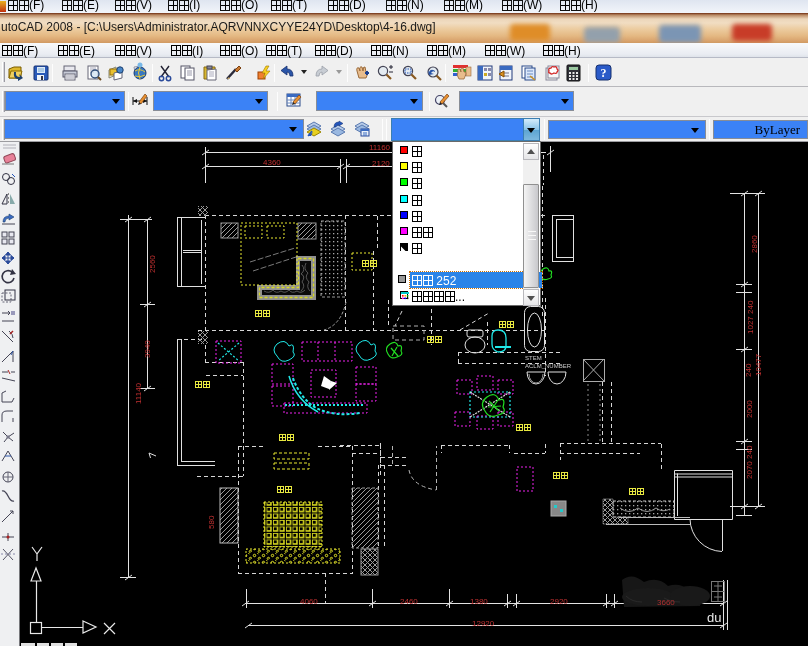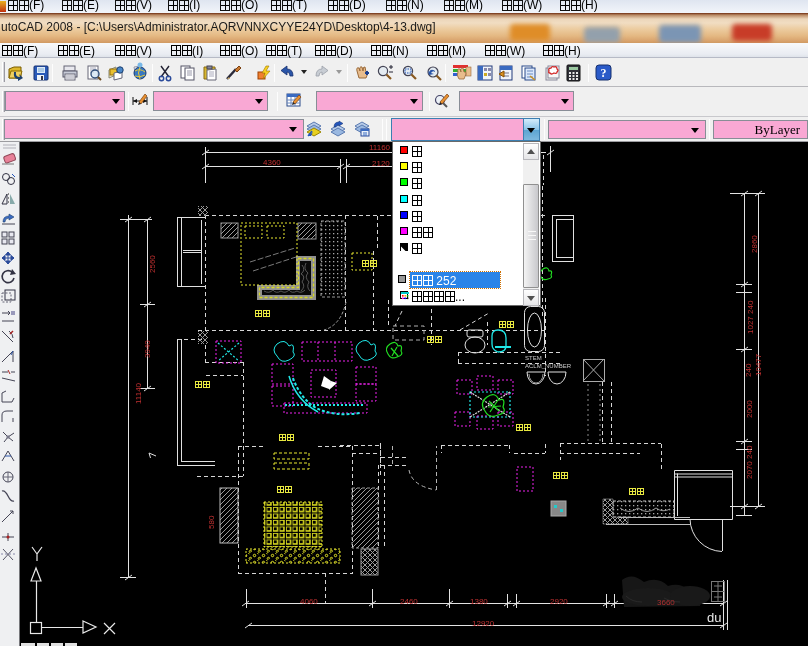--- a/index.html
+++ b/index.html
@@ -20,21 +20,21 @@
 
 #mb2{left:0;top:43px;width:808px;height:15px;background:linear-gradient(#f8f9fb,#e9ecf2 80%,#dfe3ea);border-bottom:1px solid #b6bac6}
 #mb2 .mi{position:absolute;top:1px;font-size:12px;color:#000;white-space:nowrap}
 
 .tbr{left:0;width:808px;background:#f0f0f0}
 #t1{top:58px;height:29px;border-bottom:1px solid #b8b8bc}
 #t2{top:87px;height:30px;border-bottom:1px solid #c8c8cc}
 #t3{top:117px;height:25px;border-bottom:1px solid #9c9ca0}
 .grip{position:absolute;left:2px;width:3px;border-left:1px solid #fff;border-right:1px solid #9a9aa2;background:#d8d8dc}
 .sep{position:absolute;width:1px;background:#a8a8ac;border-right:1px solid #fdfdfd}
-.combo{position:absolute;background:#f9a8d4;border:1px solid #888d96}
+.combo{position:absolute;background:#3b82f6;border:1px solid #888d96}
 .combo .ar{position:absolute;right:4px;top:50%;margin-top:-2px;width:0;height:0;border:4px solid transparent;border-top:5px solid #000}
 
 #cv{left:0;top:142px;width:808px;height:504px;background:#000}
 #lt{left:0;top:142px;width:20px;height:504px;background:#eff0f2;border-right:1px solid #77787c}
 
 #dd{left:392px;top:141px;width:149px;height:165px;background:#fff;border:1px solid #6a6a6a;z-index:30}
 .di{position:absolute;left:1px;width:131px;height:16px;font-size:12px;color:#000}
 .di .sw{position:absolute;left:6px;top:3px;width:8px;height:8px;border:1px solid #000}
 .di .tx{position:absolute;left:18px;top:2px;white-space:nowrap}
 .hl{background:#2b84e8}
@@ -260,21 +260,21 @@
 <span class="mi" style="left:168px"><i class="z"></i><i class="z"></i>(I)</span>
 <span class="mi" style="left:220px"><i class="z"></i><i class="z"></i>(O)</span>
 <span class="mi" style="left:271px"><i class="z"></i><i class="z"></i>(T)</span>
 <span class="mi" style="left:328px"><i class="z"></i><i class="z"></i>(D)</span>
 <span class="mi" style="left:386px"><i class="z"></i><i class="z"></i>(N)</span>
 <span class="mi" style="left:444px"><i class="z"></i><i class="z"></i>(M)</span>
 <span class="mi" style="left:502px"><i class="z"></i><i class="z"></i>(W)</span>
 <span class="mi" style="left:560px"><i class="z"></i><i class="z"></i>(H)</span>
 </div>
 <div class="abs" id="tb">
-<span class="t">utoCAD 2008 - [C:\Users\Administrator.AQRVNNXCYYE24YD\Desktop\4-13.dwg]</span>
+<span class="t">utoCAD 2008 - [C:\Users\Administrator.AQRVNNXCYYE24YD\Desktop\4-16.dwg]</span>
 <span class="blob" style="left:510px;top:11px;width:40px;height:17px;background:#df8d28"></span>
 <span class="blob" style="left:584px;top:14px;width:36px;height:16px;background:#93a0ac"></span>
 <span class="blob" style="left:659px;top:12px;width:42px;height:18px;background:#7b95b4"></span>
 <span class="blob" style="left:732px;top:11px;width:40px;height:17px;background:#c83c28"></span>
 </div>
 <div class="abs" id="mb2">
 <span class="mi" style="left:2px"><i class="z"></i><i class="z"></i>(F)</span>
 <span class="mi" style="left:58px"><i class="z"></i><i class="z"></i>(E)</span>
 <span class="mi" style="left:115px"><i class="z"></i><i class="z"></i>(V)</span>
 <span class="mi" style="left:171px"><i class="z"></i><i class="z"></i>(I)</span>
@@ -641,21 +641,21 @@
         <span class="tx"><i class="z"></i><i class="z"></i></span>
       </div>
 <div class="di" style="top:98px">
         <span class="sw" style="background:#000">
           <svg width="8" height="8" style="position:absolute">
             <path d="M0 8 L0 2.5 L5.5 8 Z" fill="#fff"></path>
           </svg>
         </span>
         <span class="tx"><i class="z"></i></span>
       </div>
-<div class="di hl" style="top:130px;left:17px;width:90px;outline:1px dotted #d07000">
+<div class="di hl" style="top:130px;left:17px;width:132px;outline:1px dotted #d07000">
         <span class="sw" style="left:-12px;background:#989898"></span>
         <span class="tx" style="left:2px"><i class="z"></i><i class="z"></i>&nbsp;252</span>
       </div>
 <div class="di" style="top:146px">
         <span class="sw" style="background:#fff">
           <svg width="8" height="8" style="position:absolute">
             <rect x="0" y="0" width="8" height="2" fill="#0cc"></rect>
             <rect x="1" y="3" width="1.6" height="1.6" fill="#f00"></rect>
             <rect x="3.4" y="3" width="1.6" height="1.6" fill="#fa0"></rect>
             <rect x="5.8" y="3" width="1.6" height="1.6" fill="#0a0"></rect>

